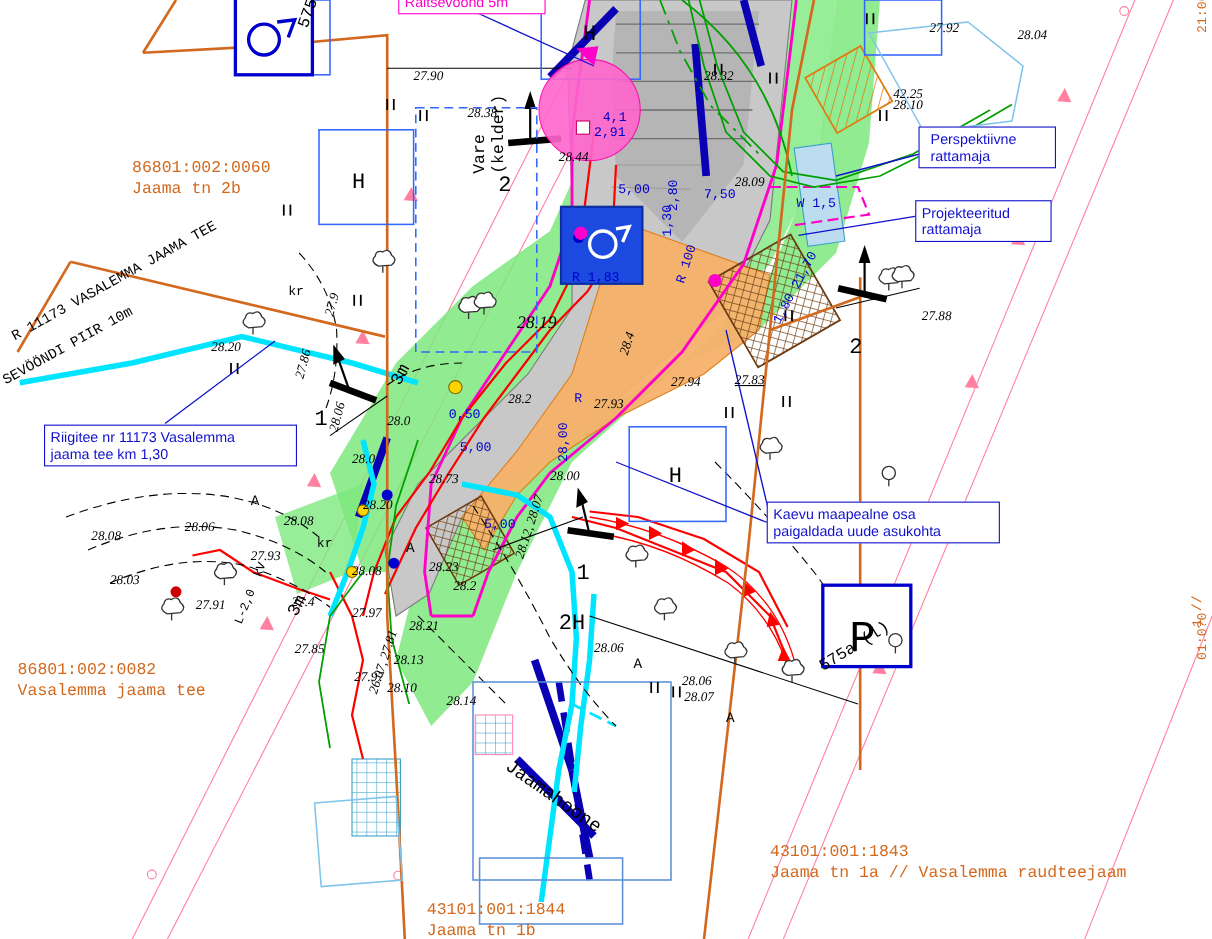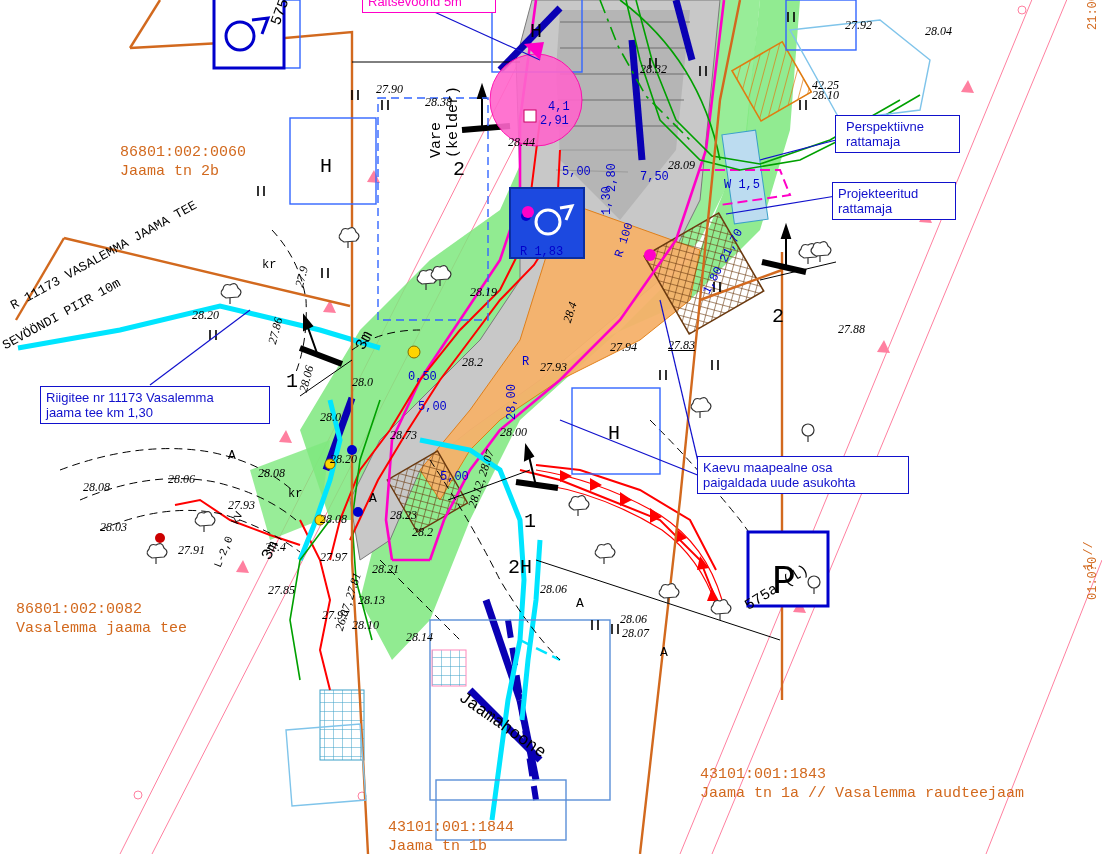--- a/index.html
+++ b/index.html
@@ -415,31 +415,31 @@
       <div class="lbl mono" style="left: 212px; top: 565px; font-size: 11px; color: rgb(0, 0, 0); transform: rotate(-68deg); transform-origin: 0px 0px;">L-2,0  kV</div>
       <div class="lbl mono" style="left: 772px; top: 560px; font-size: 40px; color: rgb(0, 0, 0);">P</div>
       <div class="lbl mono" style="left: 228px; top: 448px; font-size: 13px; color: rgb(0, 0, 0);">A</div>
       <div class="lbl mono" style="left: 369px; top: 491px; font-size: 13px; color: rgb(0, 0, 0);">A</div>
       <div class="lbl mono" style="left: 576px; top: 596px; font-size: 13px; color: rgb(0, 0, 0);">A</div>
       <div class="lbl mono" style="left: 660px; top: 645px; font-size: 13px; color: rgb(0, 0, 0);">A</div>
       <div class="lbl mono" style="left: 286px; top: 370px; font-size: 20px; color: rgb(0, 0, 0);">1</div>
       <div class="lbl mono" style="left: 453px; top: 158px; font-size: 20px; color: rgb(0, 0, 0);">2</div>
       <div class="lbl mono" style="left: 772px; top: 305px; font-size: 20px; color: rgb(0, 0, 0);">2</div>
       <div class="lbl mono" style="left: 524px; top: 510px; font-size: 20px; color: rgb(0, 0, 0);">1</div>
-      <div class="lbl elev" style="left: 376px; top: 62px; font-size: 12px; color: rgb(0, 0, 0); margin-top: 20px;">27.90</div>
+      <div class="lbl elev" style="left: 376px; top: 62px; font-size: 12px; color: rgb(0, 0, 0);">27.90</div>
       <div class="lbl elev" style="left: 425px; top: 95px; font-size: 12px; color: rgb(0, 0, 0);">28.38</div>
       <div class="lbl elev" style="left: 508px; top: 135px; font-size: 12px; color: rgb(0, 0, 0); text-align: right;">28.44</div>
       <div class="lbl elev" style="left: 640px; top: 62px; font-size: 12px; color: rgb(0, 0, 0);">28.32</div>
       <div class="lbl elev" style="left: 668px; top: 158px; font-size: 12px; color: rgb(0, 0, 0);">28.09</div>
       <div class="lbl elev" style="left: 812px; top: 88px; font-size: 12px; color: rgb(0, 0, 0);">28.10</div>
       <div class="lbl elev" style="left: 845px; top: 18px; font-size: 12px; color: rgb(0, 0, 0);">27.92</div>
       <div class="lbl elev" style="left: 925px; top: 24px; font-size: 12px; color: rgb(0, 0, 0);">28.04</div>
       <div class="lbl elev" style="left: 812px; top: 78px; font-size: 12px; color: rgb(0, 0, 0);">42.25</div>
-      <div class="lbl elev" style="left: 470px; top: 285px; font-size: 12px; color: rgb(0, 0, 0);">28.19</div>
-      <div class="lbl elev" style="left: 838px; top: 280px; font-size: 12px; color: rgb(0, 0, 0); margin-top: 42px;">27.88</div>
+      <div class="lbl elev" style="left: 470px; top: 285px; font-size: 16px; color: rgb(0, 0, 0);">28.19</div>
+      <div class="lbl elev" style="left: 838px; top: 280px; font-size: 12px; color: rgb(0, 0, 0);">27.88</div>
       <div class="lbl elev" style="left: 610px; top: 340px; font-size: 12px; color: rgb(0, 0, 0);">27.94</div>
       <div class="lbl elev" style="left: 668px; top: 338px; font-size: 12px; color: rgb(0, 0, 0); text-decoration: underline;">27.83</div>
       <div class="lbl elev" style="left: 540px; top: 360px; font-size: 12px; color: rgb(0, 0, 0);">27.93</div>
       <div class="lbl elev" style="left: 192px; top: 308px; font-size: 12px; color: rgb(0, 0, 0);">28.20</div>
       <div class="lbl elev" style="left: 265px; top: 342px; font-size: 12px; color: rgb(0, 0, 0); transform: rotate(-75deg); transform-origin: 0px 0px;">27.86</div>
       <div class="lbl elev" style="left: 292px; top: 285px; font-size: 12px; color: rgb(0, 0, 0); transform: rotate(-75deg); transform-origin: 0px 0px;">27.9</div>
       <div class="lbl elev" style="left: 352px; top: 375px; font-size: 12px; color: rgb(0, 0, 0);">28.0</div>
       <div class="lbl elev" style="left: 296px; top: 390px; font-size: 12px; color: rgb(0, 0, 0); transform: rotate(-75deg); transform-origin: 0px 0px;">28.06</div>
       <div class="lbl elev" style="left: 320px; top: 410px; font-size: 12px; color: rgb(0, 0, 0);">28.0</div>
       <div class="lbl elev" style="left: 330px; top: 452px; font-size: 12px; color: rgb(0, 0, 0);">28.20</div>

